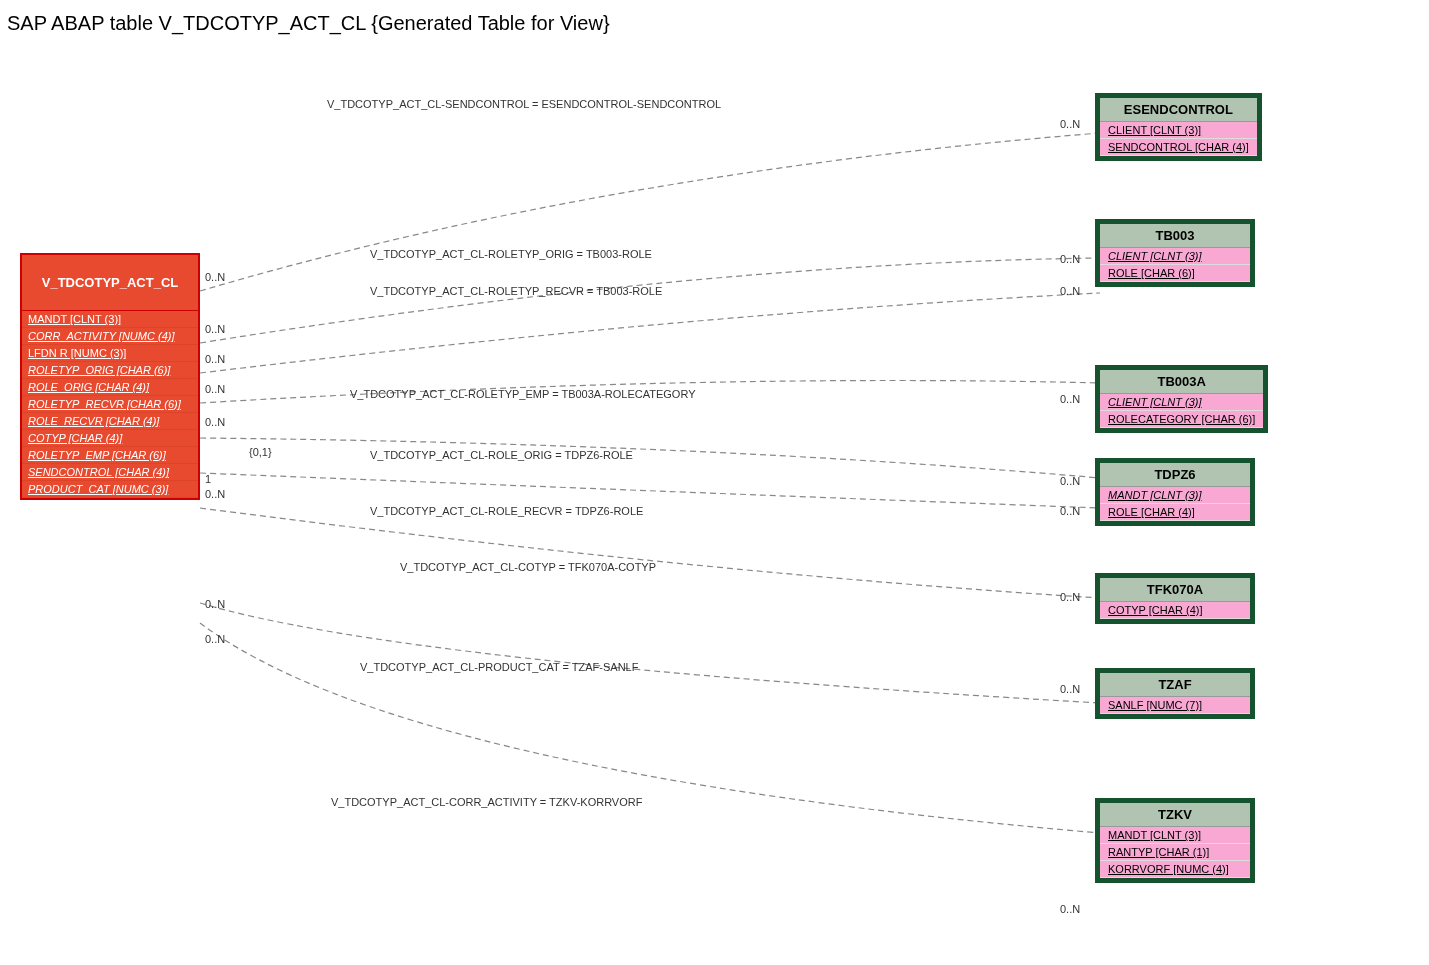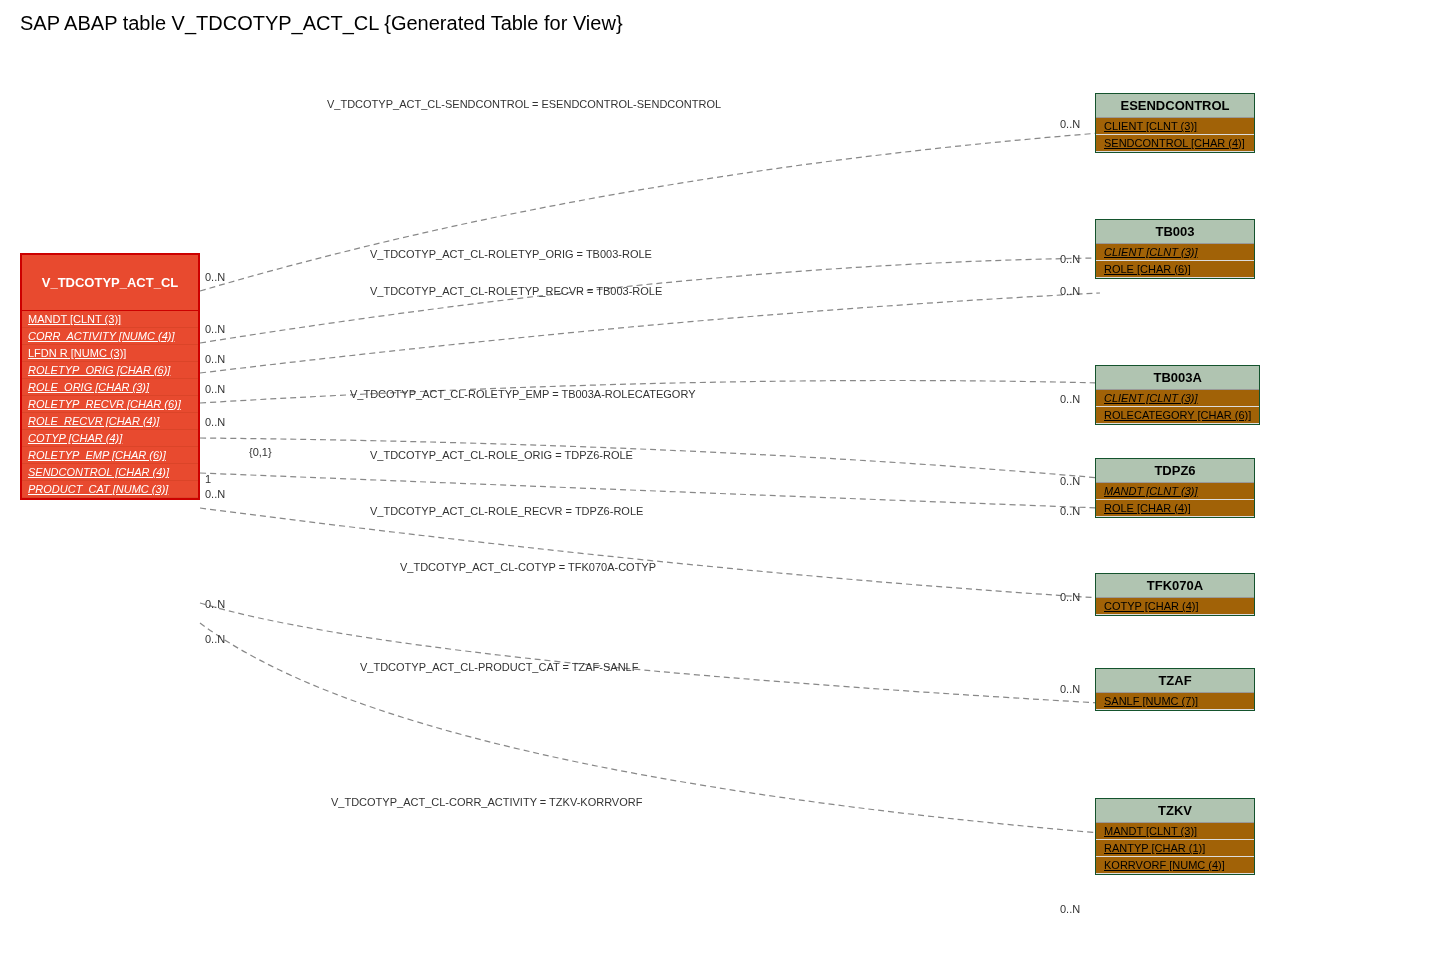--- a/index.html
+++ b/index.html
@@ -8,21 +8,21 @@
       font-family: Arial, sans-serif;
       font-size: 13px;
       width: 1429px;
       min-height: 965px;
       position: relative;
       overflow: hidden;
     }
     h1 {
       font-size: 20px;
       font-weight: normal;
-      padding: 12px 18px 8px 20px;
+      padding: 12px 18px 8px 7px;
       color: #000;
     }
     .diagram-area {
       position: relative;
       width: 1429px;
       height: 920px;
     }
     
     .main-table {
       position: absolute;
@@ -49,22 +49,22 @@
       border-bottom: 1px solid rgba(200,60,30,0.4);
       text-decoration: underline;
       white-space: nowrap;
     }
     .main-table .field-row.italic {
       font-style: italic;
     }
     
     .rel-table {
       position: absolute;
-      border: 1px solid #14532d;
-      background: #a16207;
+      border: 5px solid #14532d;
+      background: #f9a8d4;
       min-width: 160px;
     }
     .rel-table .table-title {
       background: #b0c4b1;
       color: #000;
       font-weight: bold;
       font-size: 13px;
       padding: 4px 8px;
       text-align: center;
       border-bottom: 1px solid #999;
@@ -132,21 +132,21 @@
 
     <path class="rel-line" d="M200,580 Q400,730 1100,790"></path>
   </svg>
 
   <div class="main-table">
     <div class="table-title">V_TDCOTYP_ACT_CL</div>
     <div class="field-row">MANDT [CLNT (3)]</div>
     <div class="field-row italic">CORR_ACTIVITY [NUMC (4)]</div>
     <div class="field-row">LFDN R [NUMC (3)]</div>
     <div class="field-row italic">ROLETYP_ORIG [CHAR (6)]</div>
-    <div class="field-row italic">ROLE_ORIG [CHAR (3)]</div>
+    <div class="field-row italic">ROLE_ORIG [CHAR (4)]</div>
     <div class="field-row italic">ROLETYP_RECVR [CHAR (6)]</div>
     <div class="field-row italic">ROLE_RECVR [CHAR (4)]</div>
     <div class="field-row italic">COTYP [CHAR (4)]</div>
     <div class="field-row italic">ROLETYP_EMP [CHAR (6)]</div>
     <div class="field-row italic">SENDCONTROL [CHAR (4)]</div>
     <div class="field-row italic">PRODUCT_CAT [NUMC (3)]</div>
   </div>
 
   <div class="cardinality" style="left:205px; top:228px;">0..N</div>
   <div class="cardinality" style="left:205px; top:280px;">0..N</div>

